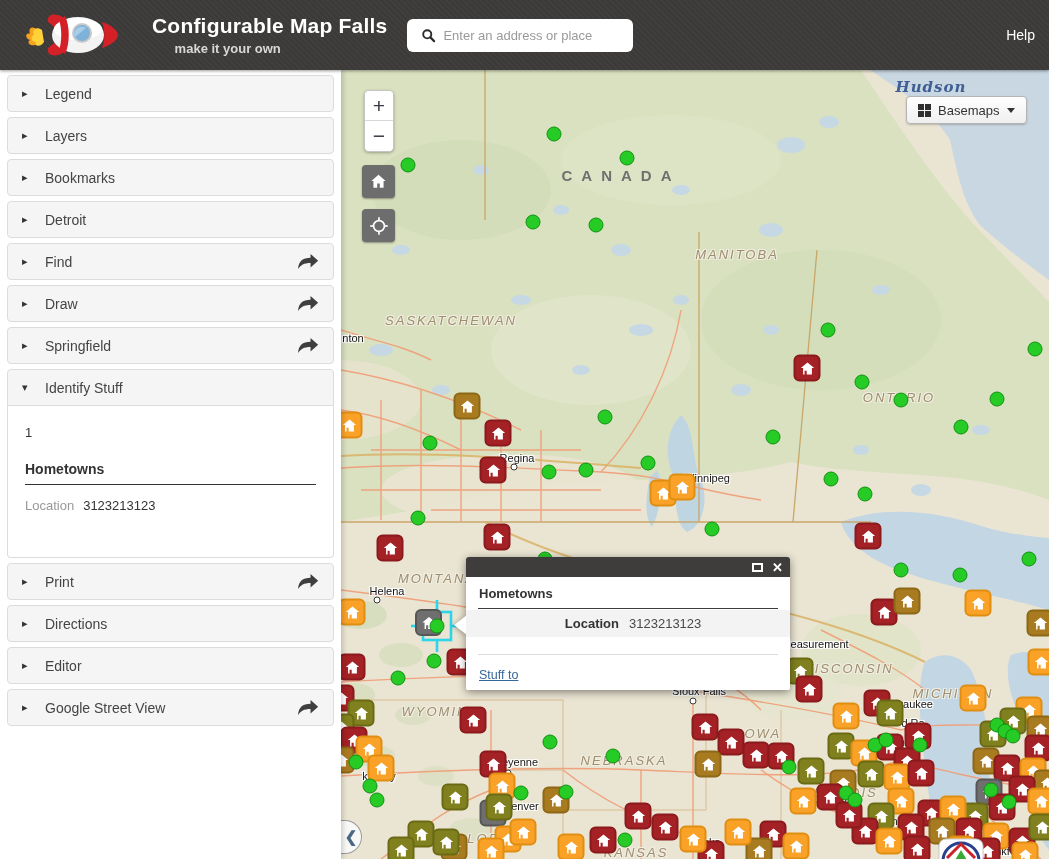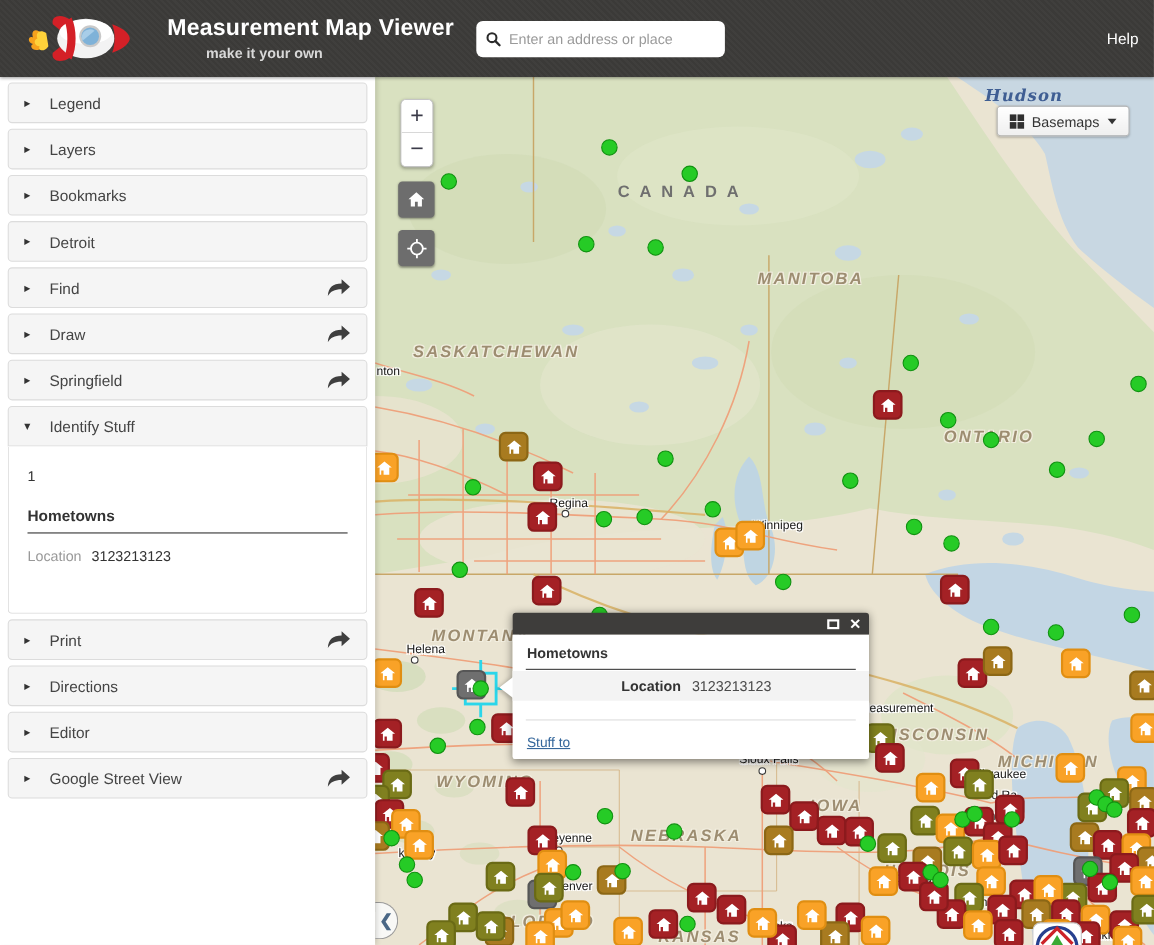--- a/index.html
+++ b/index.html
@@ -6,21 +6,21 @@
   html,body { width:1049px; height:859px; overflow:hidden; font-family:"Liberation Sans",sans-serif; background:#fff; }
 
   
   #header { position:absolute; left:0; top:0; width:1049px; height:70px; background:#3b3a38;
     background-image:repeating-linear-gradient(45deg, rgba(255,255,255,.025) 0 2px, transparent 2px 4px);
     display:flex; align-items:center; z-index:50; box-shadow:0 1px 3px rgba(0,0,0,.4); }
   #logo { width:112px; height:62px; margin-left:18px; flex:0 0 auto; }
   #title-block { margin-left:22px; color:#fff; }
   #app-title { font-size:21px; font-weight:bold; letter-spacing:.2px; }
   #app-subtitle { font-size:13px; font-weight:bold; color:#d8d8d8; text-align:center; transform:translateX(-42px); margin-top:3px; }
-  #search-wrap { margin-left:20px; width:226px; height:33px; background:#fff; border-radius:6px; display:flex; align-items:center; padding:0 8px; }
+  #search-wrap { margin-left:20px; width:226px; height:33px; background:#fff; border-radius:6px; display:flex; align-items:center; padding:0 14px; }
   #search-input { border:none; outline:none; flex:1; font-size:13px; color:#444; margin-left:7px; font-family:"Liberation Sans",sans-serif; }
   #search-input::placeholder { color:#9a9a9a; }
   #help-link { margin-left:auto; margin-right:14px; color:#fff; font-size:14px; text-decoration:none; cursor:pointer; }
 
   
   #sidebar { position:absolute; left:0; top:70px; width:341px; height:789px; background:#fff; z-index:40;
     padding:5px 7px; box-shadow:2px 0 5px rgba(0,0,0,.18); }
   .panel-header { height:37px; background:#f5f5f5; border:1px solid #dcdcdc; border-radius:4px;
     display:flex; align-items:center; padding:0 14px; margin-bottom:5px; cursor:pointer; }
   .panel-header.expanded { margin-bottom:0; border-radius:4px 4px 0 0; }
@@ -35,21 +35,21 @@
   .pb-field { margin-top:13px; font-size:13px; }
   .pb-field-label { color:#999; margin-right:9px; }
   .pb-field-value { color:#333; }
 
   
   #map { position:absolute; left:341px; top:70px; width:708px; height:789px; overflow:hidden; background:#eae4d2; }
   #basemap-svg { position:absolute; left:0; top:0; z-index:1; }
 
   .map-label { position:absolute; transform:translate(-50%,-50%); white-space:nowrap; z-index:3; pointer-events:none; }
   .map-label.country { font-size:15px; color:#6f6f6f; letter-spacing:9px; font-weight:bold; }
-  .map-label.province { font-size:15px; font-style:italic; font-weight:bold; color:#9d8d71; letter-spacing:2px;
+  .map-label.province { font-size:13px; font-style:italic; font-weight:normal; color:#9d8d71; letter-spacing:2px;
     text-shadow:-1px -1px 0 #f2eee0,1px -1px 0 #f2eee0,-1px 1px 0 #f2eee0,1px 1px 0 #f2eee0; }
   .map-label.city { font-size:11px; color:#151515;
     text-shadow:-1px -1px 0 #fff,1px -1px 0 #fff,-1px 1px 0 #fff,1px 1px 0 #fff,0 0 3px #fff; }
   .map-label.water { font-family:"DejaVu Serif",serif; font-size:15px; font-weight:bold; font-style:italic; color:#3f5e93; letter-spacing:1px; }
 
   .city-circle { position:absolute; width:7px; height:7px; border-radius:50%; background:#fff; border:1.5px solid #3a3a3a; transform:translate(-50%,-50%); z-index:3; }
 
   .house { position:absolute; width:27px; height:27px; border-radius:6px; transform:translate(-50%,-50%);
     display:flex; align-items:center; justify-content:center; z-index:4; cursor:pointer; }
   .house svg { width:16px; height:16px; }
@@ -117,21 +117,21 @@
       <ellipse cx="60" cy="31" rx="26" ry="18" fill="#f3f3f3"></ellipse>
       <ellipse cx="60" cy="25" rx="24" ry="11" fill="#ffffff"></ellipse>
       <path d="M84 18 C96 22 100 28 100 31 C100 34 96 40 84 44 C87 36 87 26 84 18 Z" fill="#d42027"></path>
       <path d="M47 12 C52 22 52 40 47 50 L41 46 C44 38 44 24 41 16 Z" fill="#d42027"></path>
       <circle cx="64" cy="29" r="10" fill="#c9c9c9"></circle>
       <circle cx="64" cy="29" r="8" fill="#7fb2d8"></circle>
       <path d="M58 25 a8 8 0 0 1 10 -1 l-11 9 a8 8 0 0 1 1 -8Z" fill="#a8cde8"></path>
     </g>
   </svg>
   <div id="title-block">
-    <div id="app-title">Measurement Map Viewer</div>
+    <div id="app-title">Configurable Map Falls</div>
     <div id="app-subtitle">make it your own</div>
   </div>
   <div id="search-wrap">
     <svg width="15" height="15" viewBox="0 0 24 24">
       <circle cx="10" cy="10" r="6.5" fill="none" stroke="#2b2b2b" stroke-width="3"></circle>
       <line x1="15" y1="15" x2="21" y2="21" stroke="#2b2b2b" stroke-width="3.4" stroke-linecap="round"></line>
     </svg>
     <input id="search-input" placeholder="Enter an address or place" style="">
   </div>
   <a id="help-link">Help</a>

